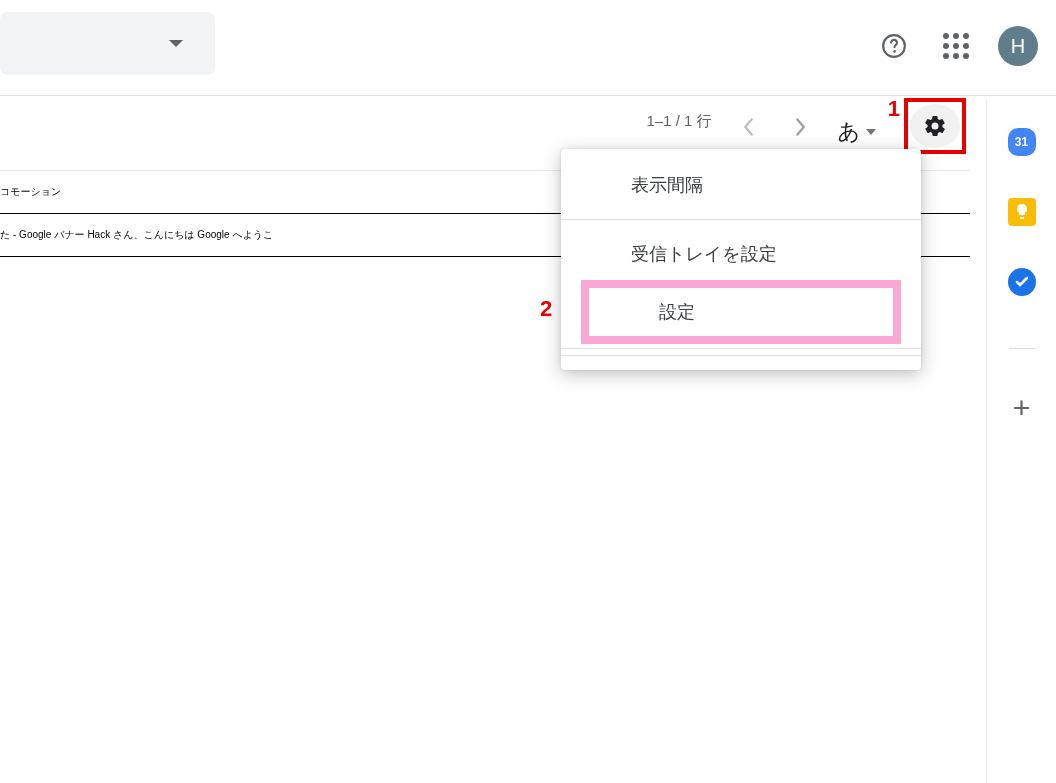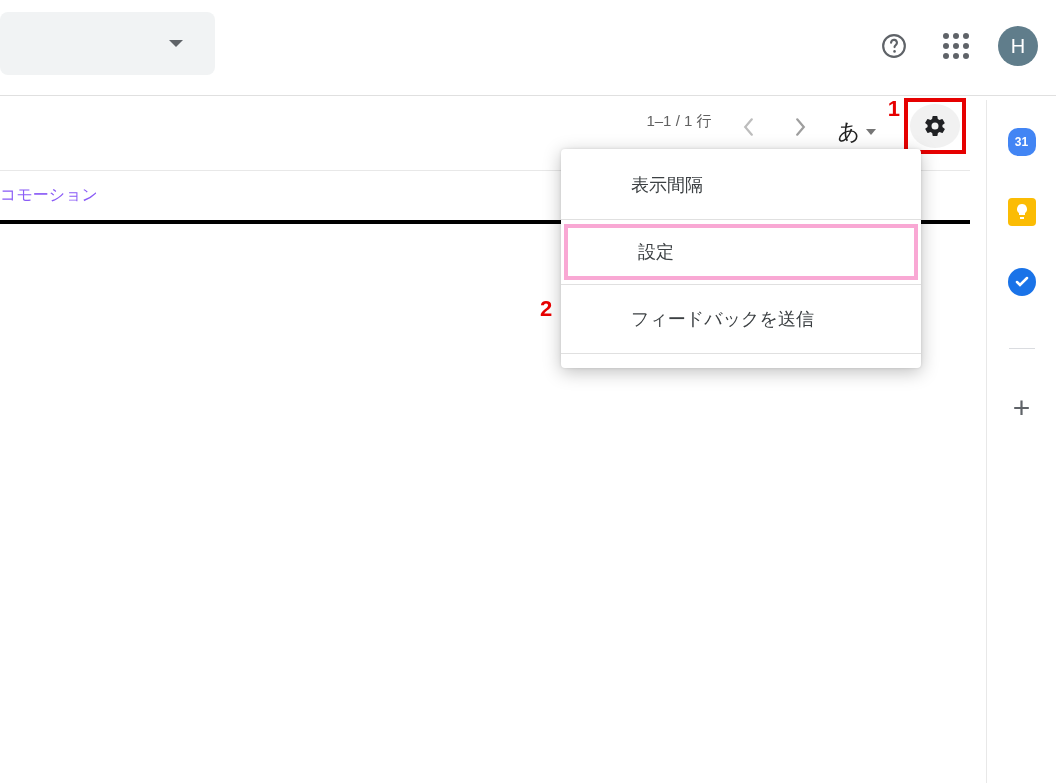--- a/index.html
+++ b/index.html
@@ -128,24 +128,24 @@
   }
 
   
   .rows {
     position:absolute;
     left:0;
     top:170px;
     right:86px;
   }
   .row {
-    border-bottom:4px solid #000000;
+    border-bottom:1px solid #000000;
     padding:14px 0 14px 0;
-    font-size:16px;
-    color:#8b5cf6;
+    font-size:10px;
+    color:#000000;
     white-space:nowrap;
     overflow:hidden;
   }
   .row.first { border-top:1px solid #e8e8e8; }
 
   
   .menu {
     position:absolute;
     top:149px;
     left:561px;
@@ -161,22 +161,22 @@
     color:#3c4043;
     cursor:pointer;
     white-space:nowrap;
   }
   .menu-sep {
     height:1px;
     background:#e0e0e0;
     margin:6px 0;
   }
   .menu-hi {
-    border:4px solid #f9a8d4;
-    margin: -2px 3px;
+    border:8px solid #f9a8d4;
+    margin: -2px 20px;
   }
 
   
   .side {
     position:absolute;
     right:0;
     top:100px;
     width:70px;
     bottom:0;
     border-left:1px solid #e8e8e8;
@@ -260,30 +260,33 @@
       <path fill="#202124" d="M19.4 13a7.5 7.5 0 000-2l2.1-1.6a.5.5 0 00.1-.7l-2-3.4a.5.5 0 00-.6-.2l-2.5 1a7.3 7.3 0 00-1.7-1l-.4-2.6A.5.5 0 0014 2h-4a.5.5 0 00-.5.4L9.1 5a7.3 7.3 0 00-1.7 1l-2.5-1a.5.5 0 00-.6.2l-2 3.4a.5.5 0 00.1.7L4.6 11a7.5 7.5 0 000 2l-2.1 1.6a.5.5 0 00-.1.7l2 3.4a.5.5 0 00.6.2l2.5-1a7.3 7.3 0 001.7 1l.4 2.6A.5.5 0 0010 22h4a.5.5 0 00.5-.4l.4-2.6a7.3 7.3 0 001.7-1l2.5 1a.5.5 0 00.6-.2l2-3.4a.5.5 0 00-.1-.7zM12 15.5A3.5 3.5 0 1115.5 12 3.5 3.5 0 0112 15.5z"></path>
     </svg>
   </div>
 </div>
 <div class="annotation" style="top:96px; right:156px;">1</div>
 
 <div class="rows">
   <div class="row first">
     <span>コモーション</span>
   </div>
+  <div class="row">
+    <span>た - Google バナー Hack さん、こんにちは Google へようこ</span>
+  </div>
 </div>
 
 <div class="menu">
   <div class="menu-item">表示間隔</div>
   <div class="menu-sep"></div>
+  <div class="menu-item">受信トレイを設定</div>
   <div class="menu-hi">
     <div class="menu-item" style="padding-top:12px;padding-bottom:12px;">設定</div>
   </div>
   <div class="menu-sep"></div>
-  <div class="menu-item">フィードバックを送信</div>
   <div class="menu-sep"></div>
 </div>
 <div class="annotation" style="top:296px; left:540px;">2</div>
 
 <div class="side">
   <div class="side-icon side-cal">
     <span>31</span>
   </div>
   <div class="side-icon side-keep">
     <svg width="14" height="18" viewBox="0 0 14 18">

